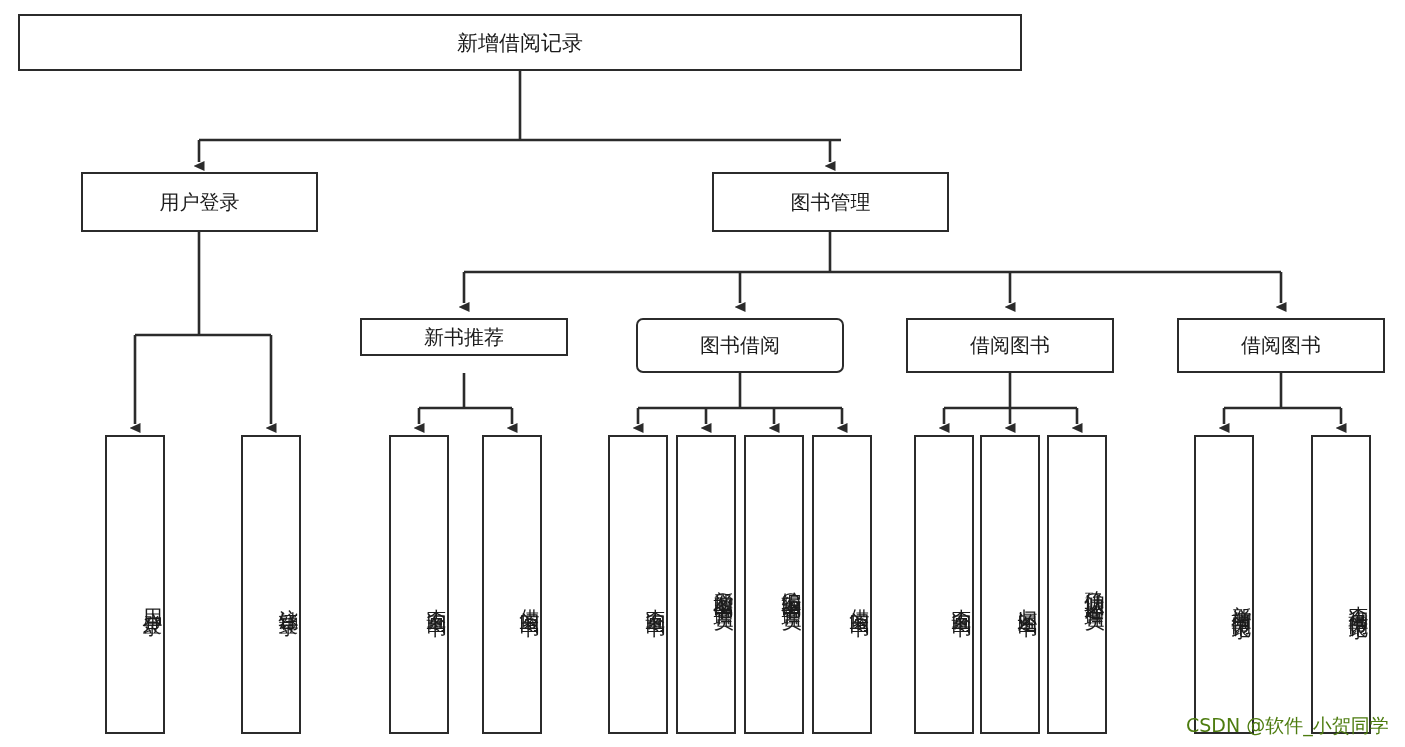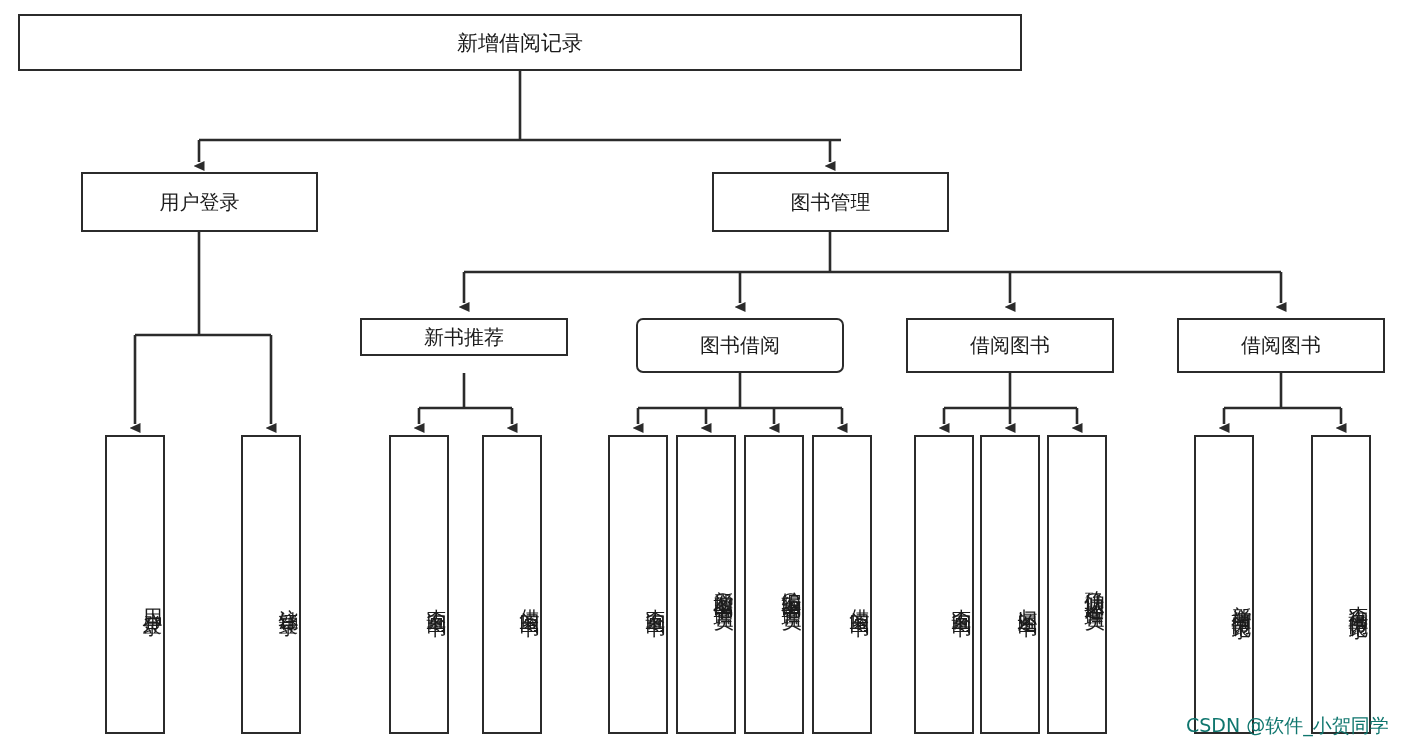--- a/index.html
+++ b/index.html
@@ -50,21 +50,21 @@
     padding-top: 28px;
     align-items: flex-start;
     justify-content: center;
   }
   .node.leaf.tall-text { padding-top: 8px; }
   .watermark {
     position: absolute;
     left: 1186px;
     top: 713px;
     font-size: 19px;
-    color: #0f766e;
+    color: #4d7c0f;
     white-space: nowrap;
     z-index: 3;
   }
 </style>
 </head>
 <body>
 
 <div id="canvas">
 
   <svg id="edges" viewBox="0 0 1405 747" xmlns="http://www.w3.org/2000/svg">

